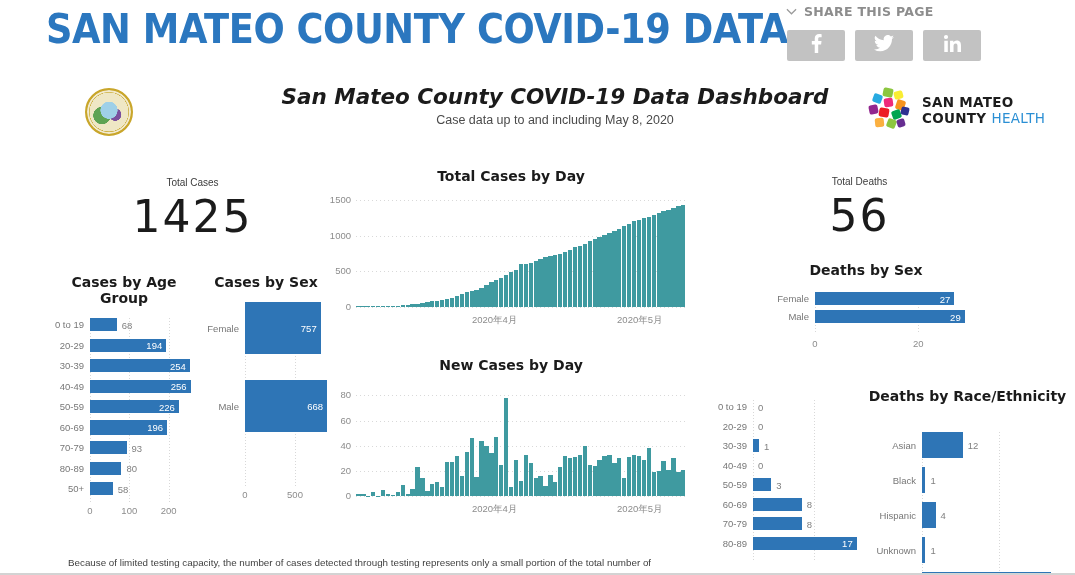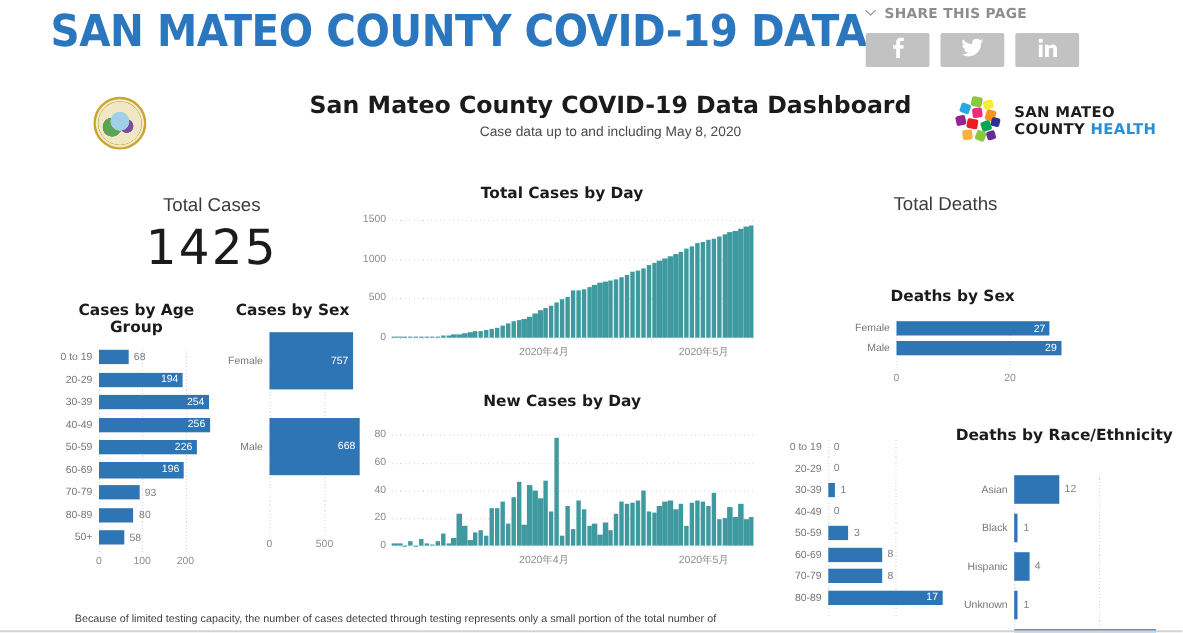--- a/index.html
+++ b/index.html
@@ -46,38 +46,38 @@
       radial-gradient(circle at 34% 58%, #5ea353 0 22%, rgba(0,0,0,0) 23%),
       radial-gradient(circle at 64% 56%, #7a4f9e 0 16%, rgba(0,0,0,0) 17%),
       radial-gradient(circle at 50% 50%, #efe7c5 0 62%, #c7a82e 63% 100%);
     border: 2.5px solid #c9a62b;
     box-shadow: inset 0 0 0 2px #f2ead0;
   }
   .dash-title {
     position: absolute; left: 230px; top: 84px; width: 650px;
     text-align: center;
     font-family: "DejaVu Sans", sans-serif;
-    font-size: 21.5px; font-weight: 700; color: #1b1b1b;
+    font-size: 21.5px; font-weight: 700; color: #1b1b1b; font-style: italic;
   }
   .dash-sub {
     position: absolute; left: 230px; top: 113px; width: 650px;
     text-align: center; font-size: 12.5px; color: #4a4a4a;
   }
   .smch { position: absolute; left: 868px; top: 88px; display: flex; align-items: center; gap: 9px; }
   .smch-dot { width: 45px; height: 45px; position: relative; }
   .smch-dot i {
     position: absolute; display: block; border-radius: 2px;
   }
   .smch-txt { font-family: "DejaVu Sans", sans-serif; line-height: 1.12; }
   .smch-l1 { font-size: 13.5px; font-weight: 700; color: #1d1d1d; letter-spacing: .3px; }
   .smch-l2 { font-size: 13.5px; font-weight: 700; color: #1d1d1d; letter-spacing: .3px; }
-  .smch-l2 b { color: #2b8fd4; font-weight: 700; }
+  .smch-l2 b { color: #2b8fd4; font-weight: 400; }
 
   
-  .big-label { text-align: center; font-size: 17px; color: #3b3b3b; }
+  .big-label { text-align: center; font-size: 10px; color: #3b3b3b; }
   .big-number {
     text-align: center;
     font-family: "DejaVu Sans", sans-serif;
     font-size: 44px; font-weight: 400; color: #1b1b1b;
     letter-spacing: 2px; line-height: 1;
   }
   .ctitle {
     text-align: center;
     font-family: "DejaVu Sans", sans-serif;
     font-size: 14px; font-weight: 700; color: #1b1b1b;
@@ -184,20 +184,21 @@
     </div>
   </div>
 
   <div style="position:absolute;left:105px;top:177px;width:175px;">
     <div class="big-label">Total Cases</div>
     <div class="big-number" style="margin-top:7px">1425</div>
   </div>
 
   <div style="position:absolute;left:772px;top:176px;width:175px;">
     <div class="big-label">Total Deaths</div>
+    <div class="big-number" style="margin-top:7px">56</div>
   </div>
 
   <div style="position:absolute;left:48px;top:274px;width:152px;">
     <div class="ctitle">Cases by Age Group</div>
     <div id="c-age" style="margin-top:12px;position:relative;height:185px;">
         <div class="gridline" style="left: 42px;"></div>
         <div class="gridline" style="left: 81.2857px;"></div>
         <div class="gridline" style="left: 120.571px;"></div>
         <div class="hrow" style="position: absolute; left: 0px; right: 0px; top: 0px; height: 13px;">
           <div class="hcat" style="width: 42px;">0 to 19</div>

